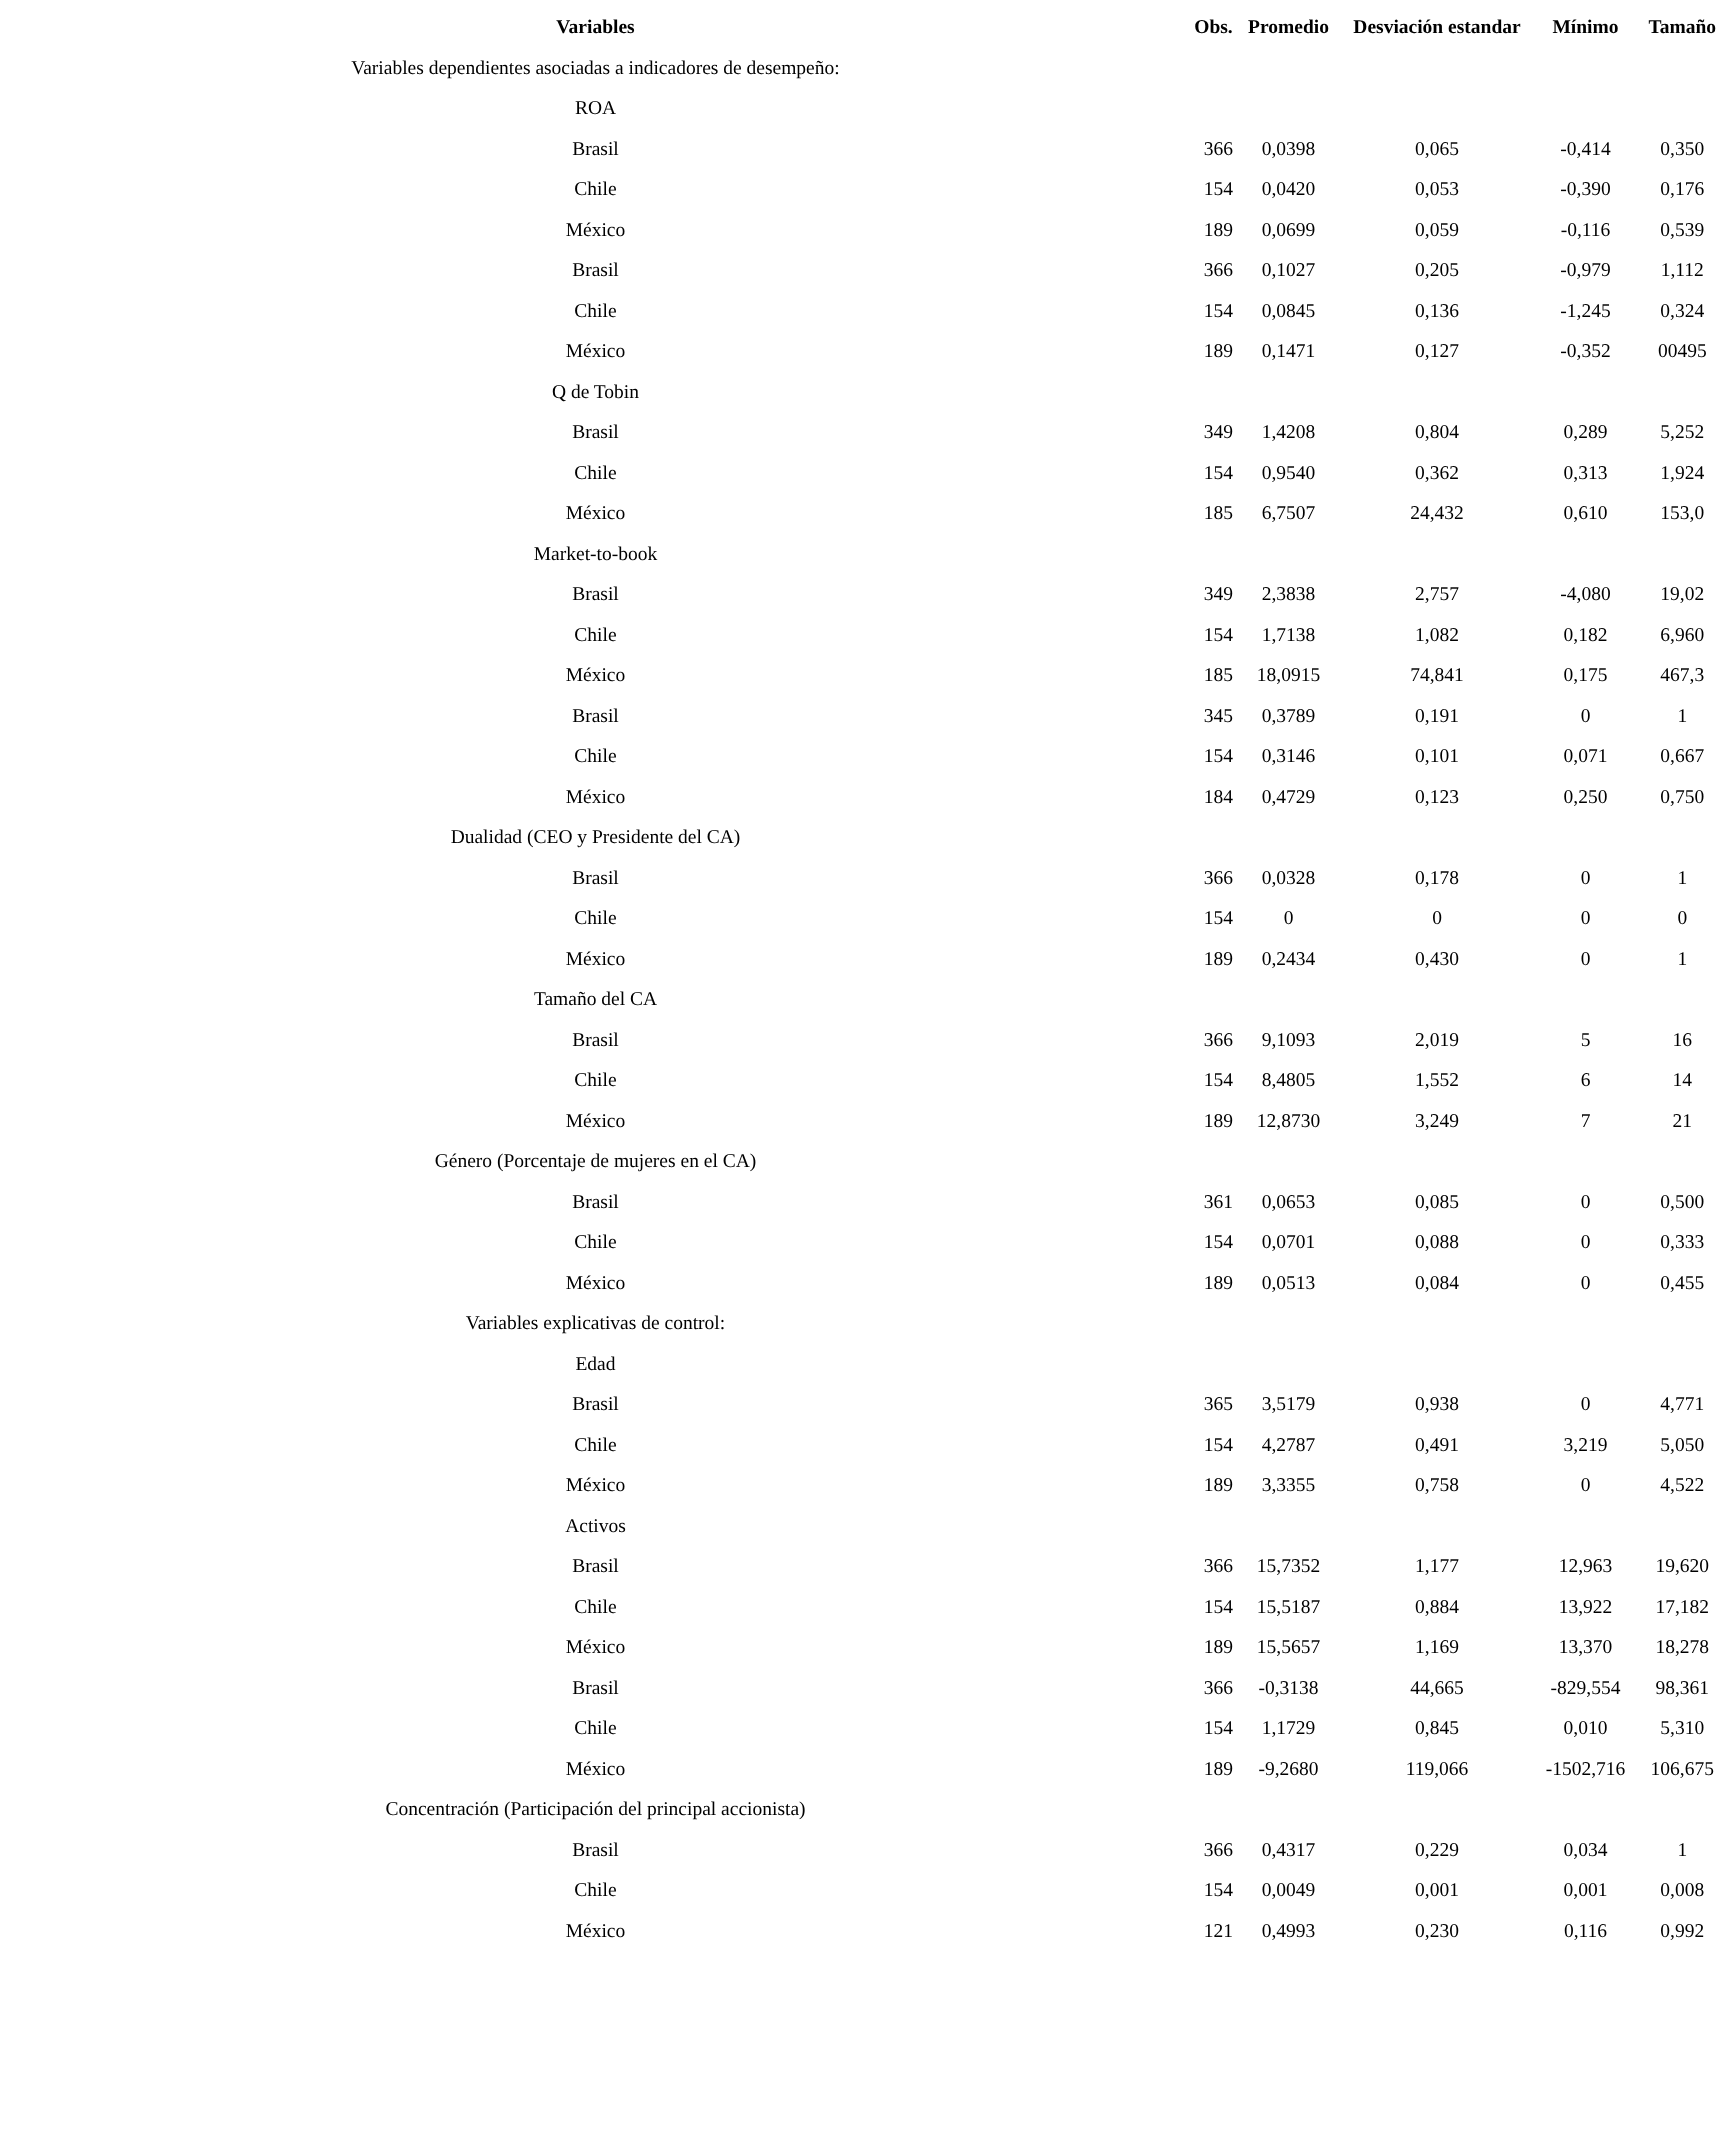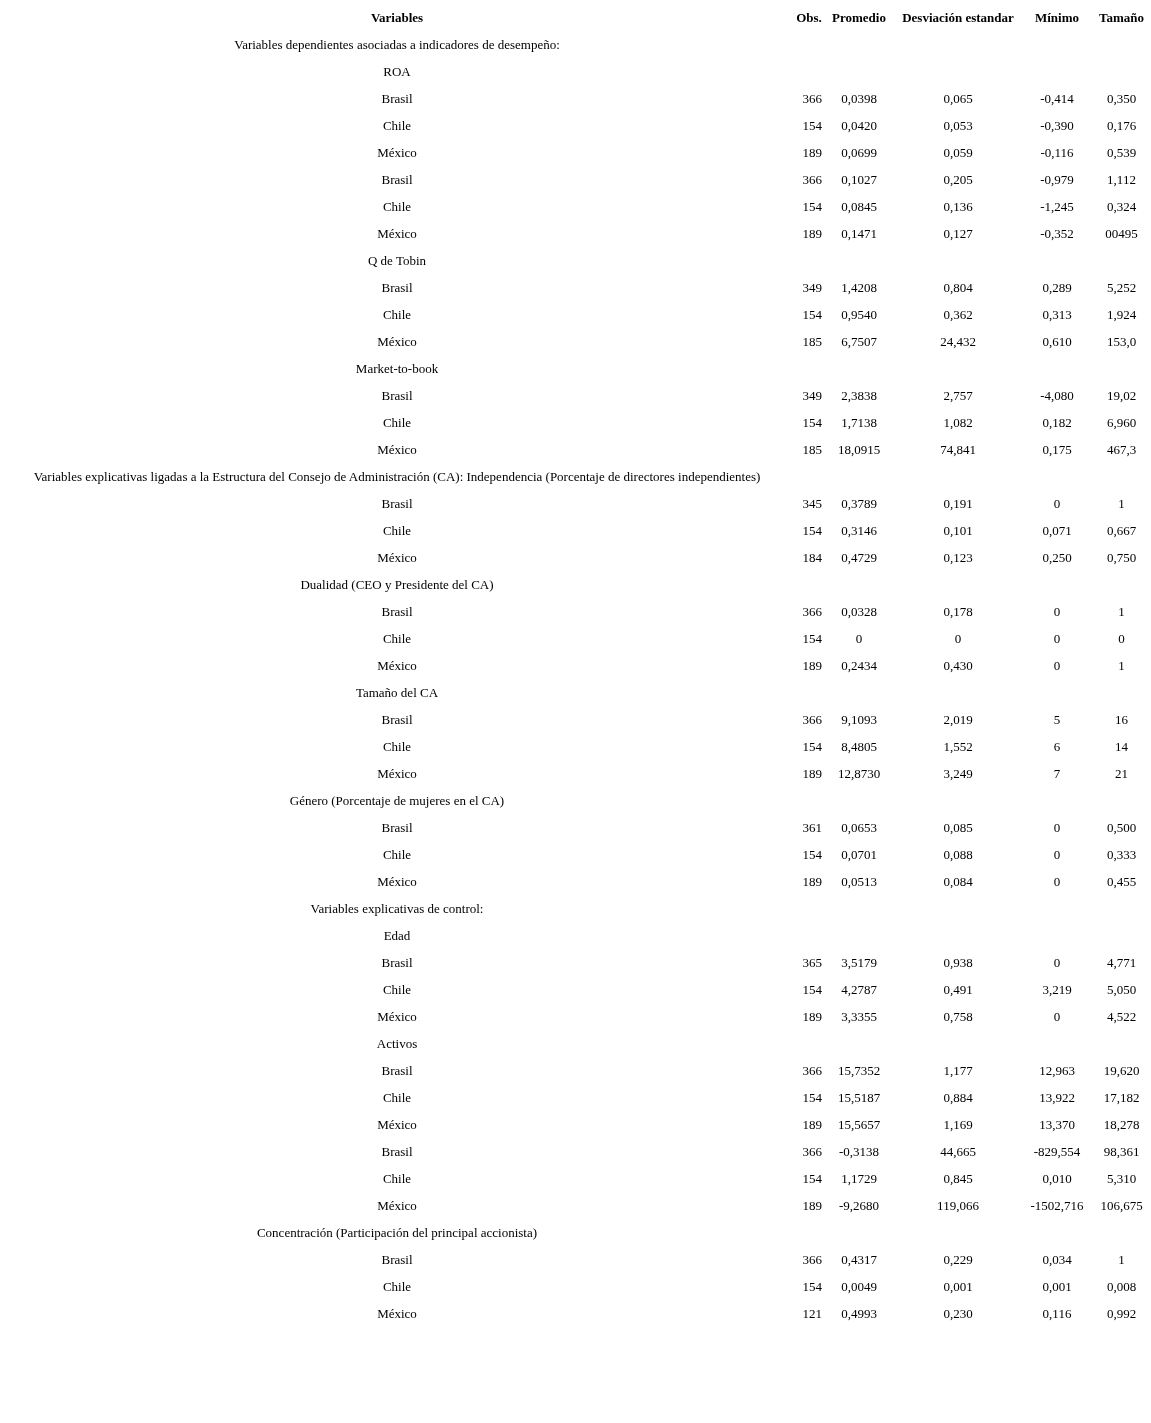--- a/index.html
+++ b/index.html
@@ -172,28 +172,20 @@
       </tr>
       <tr>
         <td>México</td>
         <td class="obs">185</td>
         <td>18,0915</td>
         <td>74,841</td>
         <td>0,175</td>
         <td>467,3</td>
       </tr>
       <tr>
-        <td>Variables explicativas ligadas a la Estructura del Consejo de Administración (CA): Independencia (Porcentaje de directores independientes)</td>
-        <td class="obs"></td>
-        <td></td>
-        <td></td>
-        <td></td>
-        <td></td>
-      </tr>
-      <tr>
         <td>Brasil</td>
         <td class="obs">345</td>
         <td>0,3789</td>
         <td>0,191</td>
         <td>0</td>
         <td>1</td>
       </tr>
       <tr>
         <td>Chile</td>
         <td class="obs">154</td>

